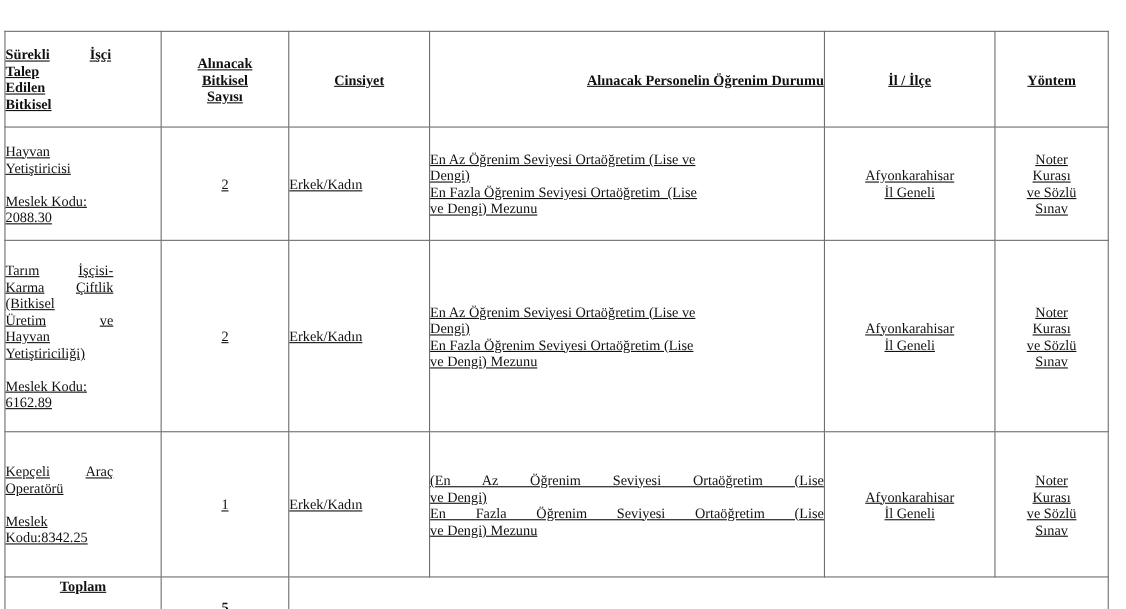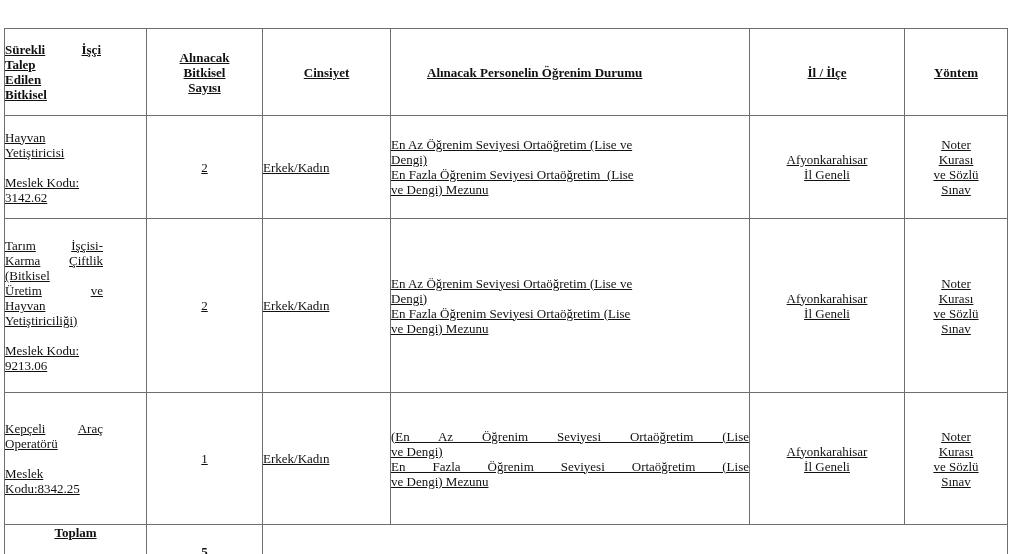--- a/index.html
+++ b/index.html
@@ -50,34 +50,34 @@
         <span style="display:block">Talep</span>
         <span style="display:block">Edilen</span>
         <span style="display:block">Bitkisel</span>
       </th>
       <th class="c2">
         <span style="display:block">Alınacak</span>
         <span style="display:block">Bitkisel</span>
         <span style="display:block">Sayısı</span>
       </th>
       <th>Cinsiyet</th>
-      <th style="text-align:left;padding-left:36px">Alınacak Personelin Öğrenim Durumu</th>
+      <th style="text-align:right;padding-left:36px">Alınacak Personelin Öğrenim Durumu</th>
       <th>İl / İlçe</th>
       <th>Yöntem</th>
     </tr>
   </thead>
   <tbody>
 
     <tr style="height:103px">
       <td class="kadro">
         <span class="line">Hayvan</span>
         <span class="line">Yetiştiricisi</span>
         <span class="gap"></span>
         <span class="line">Meslek Kodu:</span>
-        <span class="line">3142.62</span>
+        <span class="line">2088.30</span>
       </td>
       <td class="num">2</td>
       <td class="gender">Erkek/Kadın</td>
       <td class="edu">
         <span style="display:block">En Az Öğrenim Seviyesi Ortaöğretim (Lise ve</span>
         <span style="display:block">Dengi)</span>
         <span style="display:block;white-space:pre">En Fazla Öğrenim Seviyesi Ortaöğretim  (Lise</span>
         <span style="display:block">ve Dengi) Mezunu</span>
       </td>
       <td class="place">
@@ -104,21 +104,21 @@
           </span>
         <span class="line">(Bitkisel</span>
         <span class="just">
             <span>Üretim</span>
             <span>ve</span>
           </span>
         <span class="line">Hayvan</span>
         <span class="line">Yetiştiriciliği)</span>
         <span class="gap"></span>
         <span class="line">Meslek Kodu:</span>
-        <span class="line">9213.06</span>
+        <span class="line">6162.89</span>
       </td>
       <td class="num">2</td>
       <td class="gender">Erkek/Kadın</td>
       <td class="edu">
         <span style="display:block">En Az Öğrenim Seviyesi Ortaöğretim (Lise ve</span>
         <span style="display:block">Dengi)</span>
         <span style="display:block">En Fazla Öğrenim Seviyesi Ortaöğretim (Lise</span>
         <span style="display:block">ve Dengi) Mezunu</span>
       </td>
       <td class="place">

